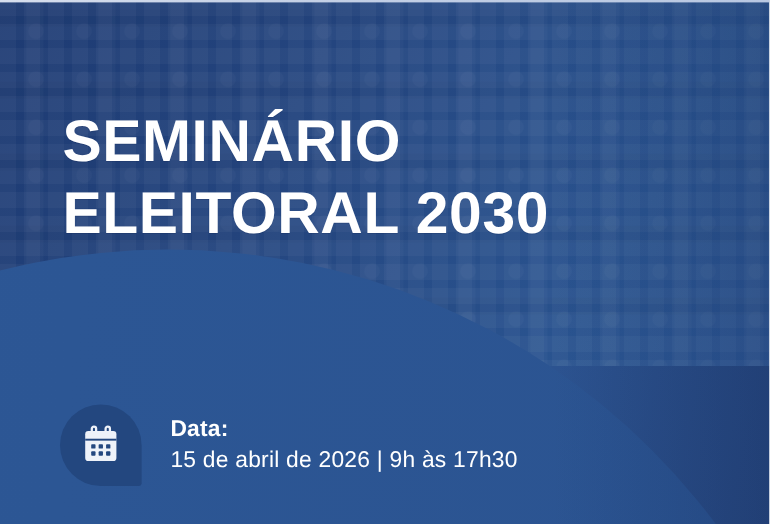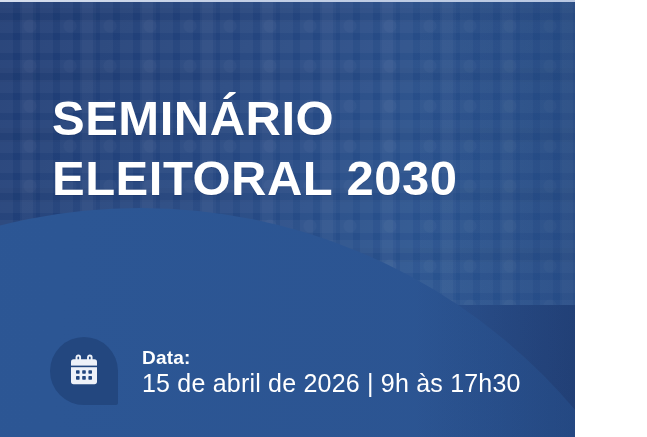--- a/index.html
+++ b/index.html
@@ -6,21 +6,21 @@
     margin: 0;
     padding: 0;
     background: #ffffff;
   }
   body {
     font-family: "Liberation Sans", sans-serif;
   }
 
   .banner {
     position: relative;
-    width: 575px;
+    width: 641px;
     height: 437px;
     overflow: hidden;
     background: #2c4a86;
   }
 
   
 
   
   .bg-base {
     position: absolute;
@@ -144,21 +144,21 @@
   .info-label {
     font-family: "Liberation Sans", sans-serif;
     font-weight: bold;
     font-size: 19px;
     line-height: 24px;
     letter-spacing: 0.2px;
   }
   .info-value {
     font-family: "Liberation Sans", sans-serif;
     font-weight: normal;
-    font-size: 25px;
+    font-size: 19px;
     line-height: 27px;
     letter-spacing: 0.2px;
     white-space: nowrap;
   }
 </style>
 </head>
 <body>
 
 <div class="banner">
 

